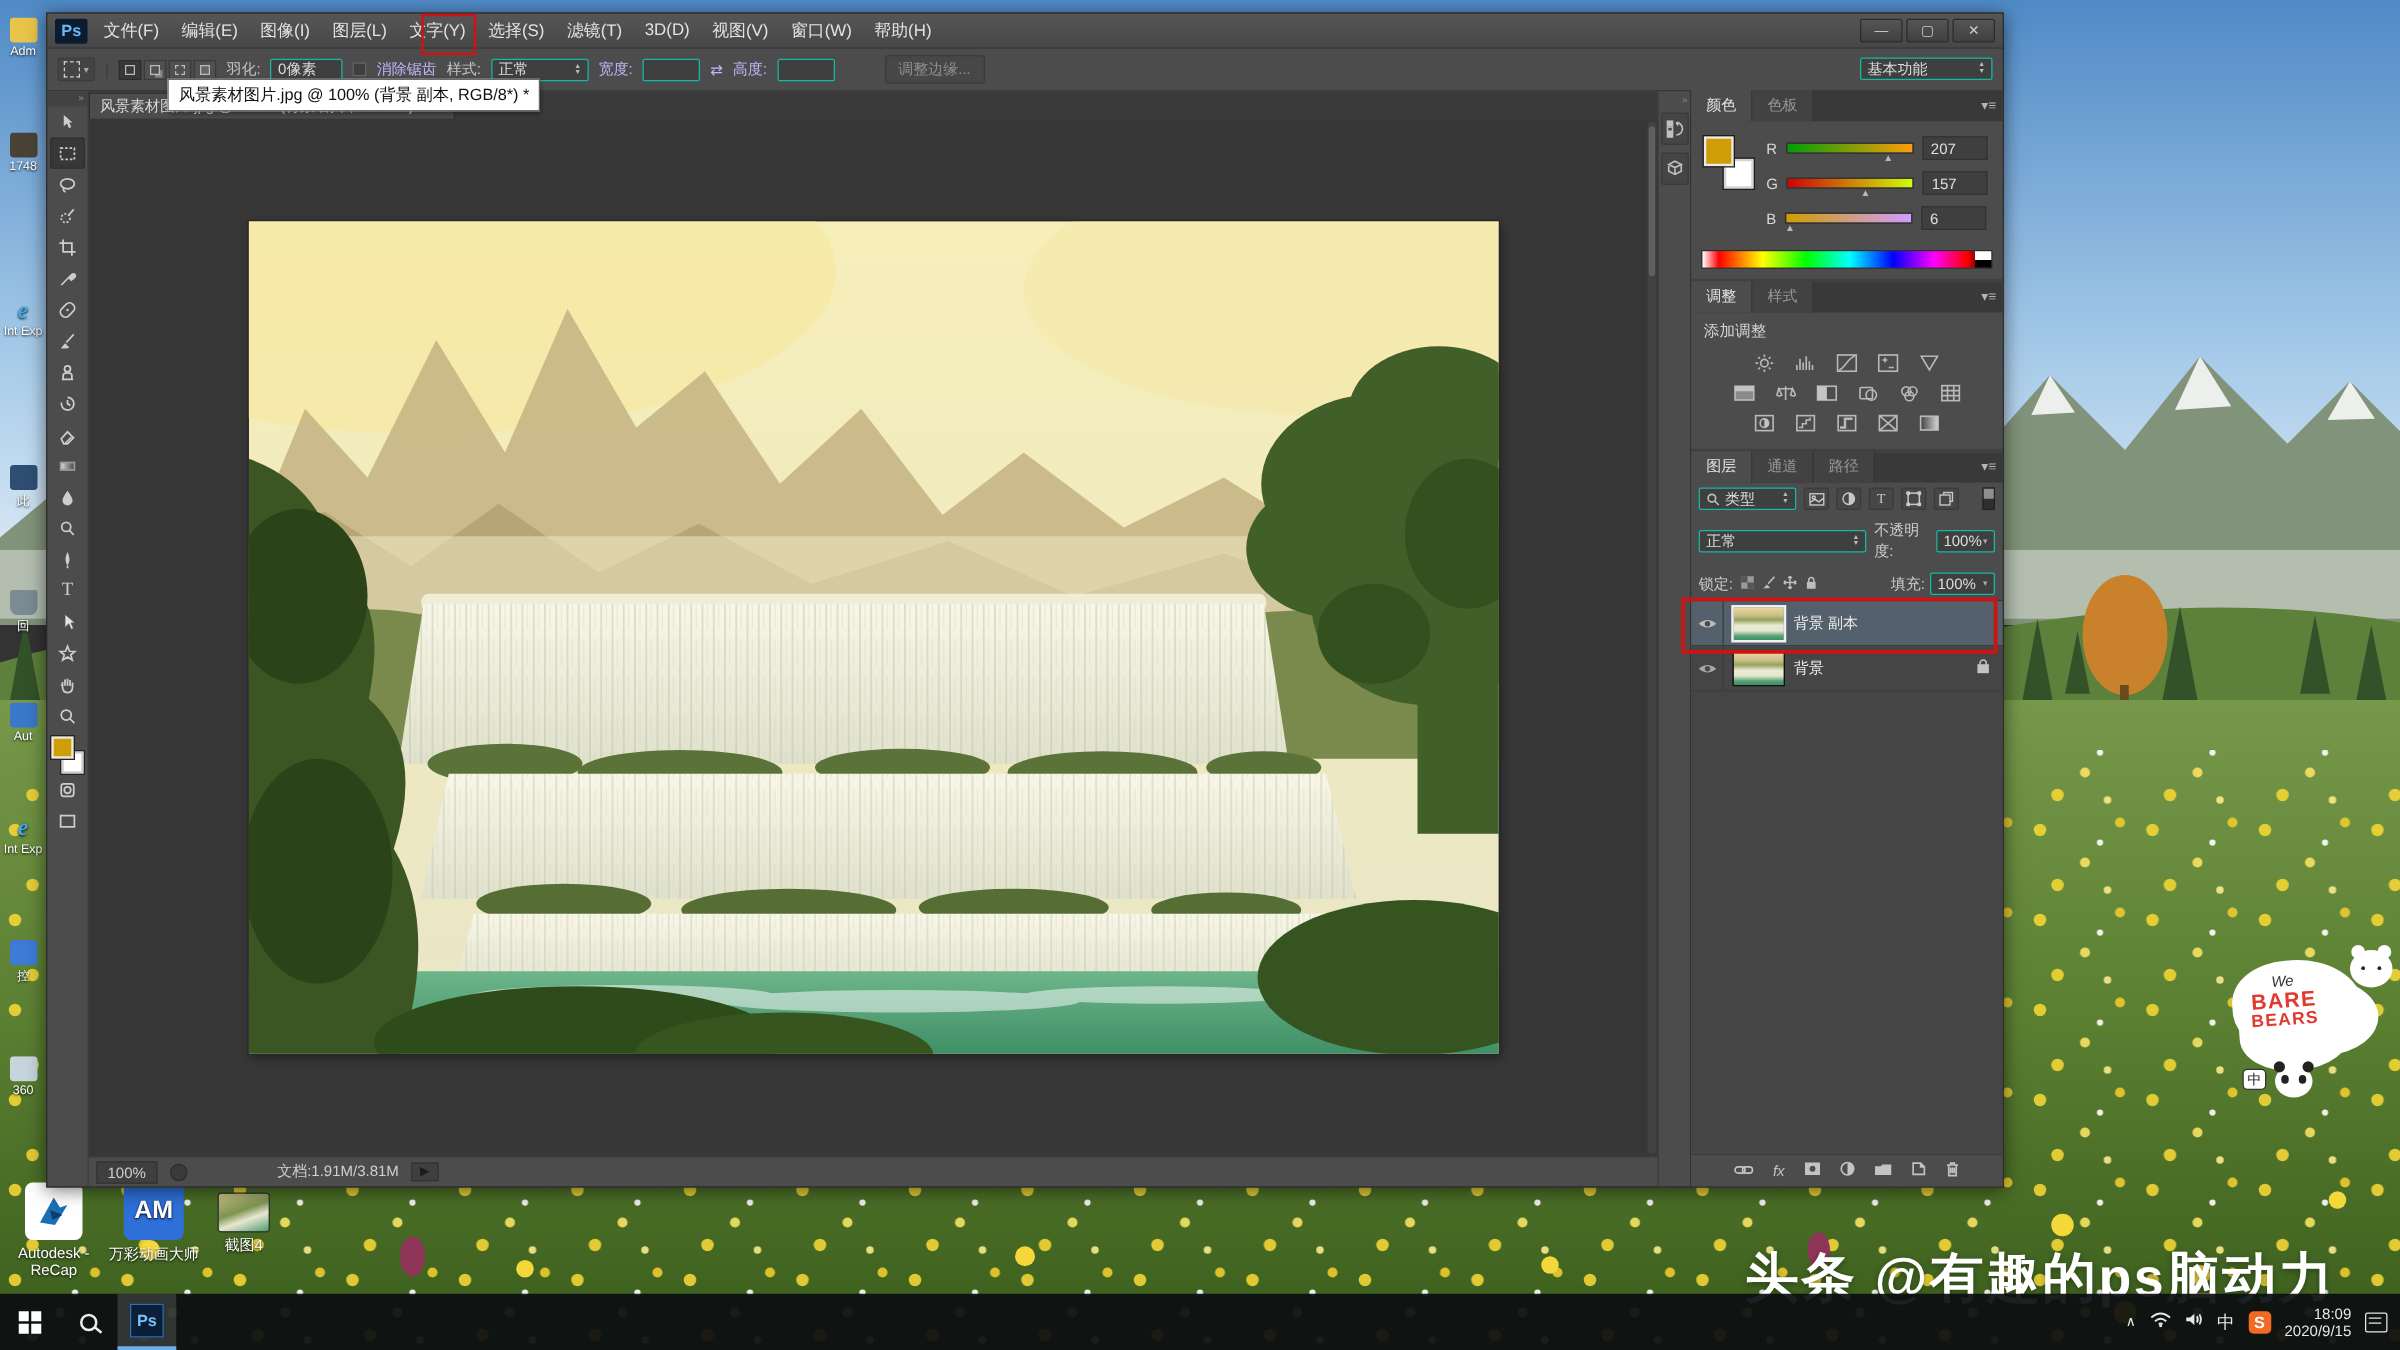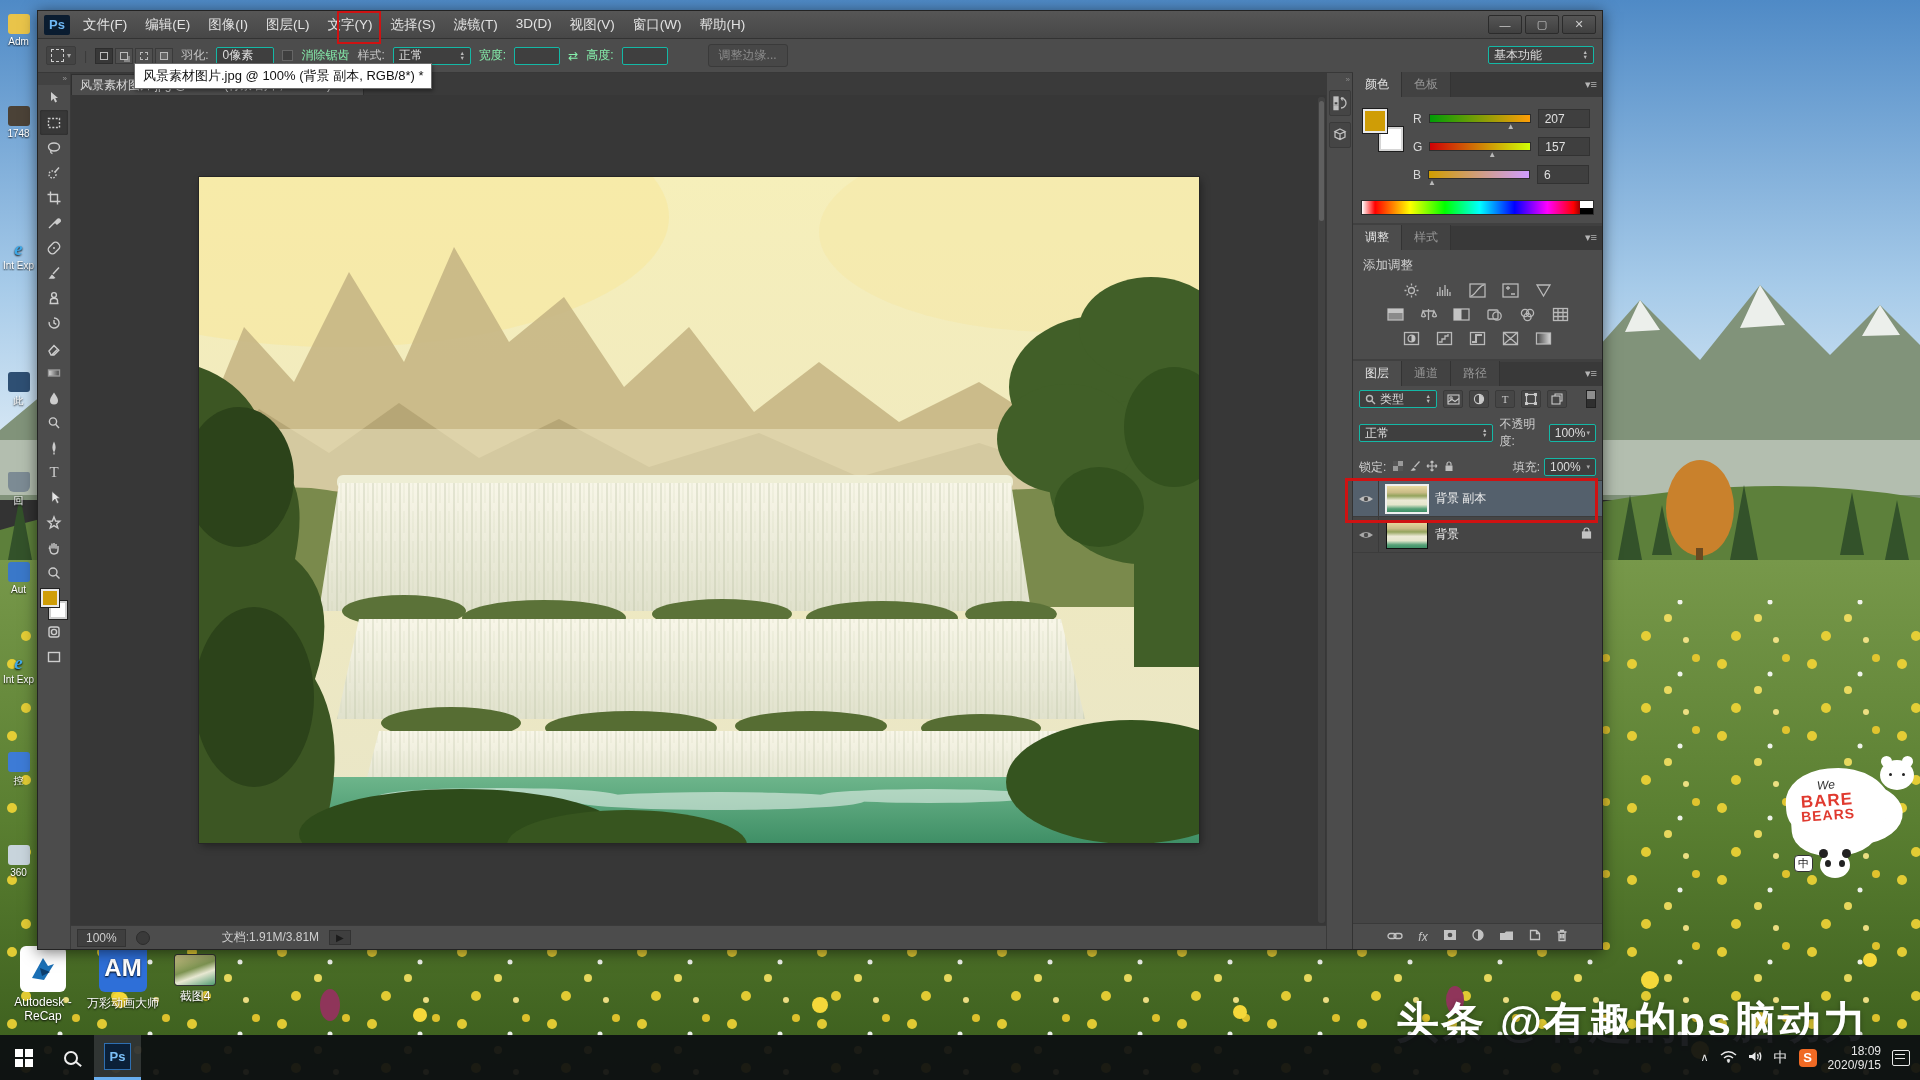--- a/index.html
+++ b/index.html
@@ -40,21 +40,21 @@
   .tool-chip { display:flex; align-items:center; gap:3px; padding:2px 4px; border:1px solid #3c3c3c;
     background:#444; border-radius:2px; }
   .dashed-sq { width:13px; height:13px; border:1px dashed #cfcfcf; }
   .mode-btn { width:18px; height:16px; border:1px solid #3a3a3a; background:#505050;
     display:flex; align-items:center; justify-content:center; }
   .mode-btn.pressed { background:#383838; border-color:#2d2d2d; }
   .mode-glyph { width:8px; height:8px; border:1px solid #bbb; }
   .field { background:#3f3f3f; border:1px solid #14b8a6; border-radius:2px; height:18px;
     display:inline-flex; align-items:center; padding:0 5px; color:#ddd; }
   .spin { display:inline-flex; flex-direction:column; font-size:5.5px; line-height:5px; color:#bbb; margin-left:4px;}
-  .grayed { color:#86efac; }
+  .grayed { color:#c4b5fd; }
   .chk { width:11px; height:11px; background:#3f3f3f; border:1px solid #666; display:inline-block; }
   .refine-btn { border:1px solid #3a3a3a; background:#474747; border-radius:3px; padding:2px 10px; color:#8d8d8d;}
   .workspace { position:absolute; right:8px; top:7px; }
 
   .main { display:flex; height:calc(940px - 64px); }
 
   
   .toolbar { width:33px; background:#4c4c4c; border-right:1px solid #3a3a3a; display:flex;
     flex-direction:column; align-items:center; }
   .tb-head { height:12px; width:100%; background:#424242; color:#999; font-size:8px; text-align:right;
@@ -274,21 +274,21 @@
 
 <div class="bdesk-item" style="left:0;top:946px">
   <div class="bdesk-ico" style="width:46px;height:46px;background:#fff">
     <svg width="30" height="30" viewBox="0 0 30 30">
         <path d="M4 24 L15 4 L20 12 L26 10 L16 26 Z" fill="#1a6fb5"></path>
         <path d="M12 14 L22 18 L14 22 Z" fill="#0c3e6e"></path>
       </svg>
   </div><span>Autodesk - ReCap</span>
 </div>
 <div class="bdesk-item" style="left:80px;top:944px">
-  <div class="bdesk-ico" style="width:48px;height:48px;background:#2e6fd8;color:#fff;font-weight:bold;font-size:24px">AM</div>
+  <div class="bdesk-ico" style="width:48px;height:48px;background:#2e6fd8;color:#fff;font-weight:bold;font-size:20px">AM</div>
   <span>万彩动画大师</span>
 </div>
 <div class="bdesk-item" style="left:152px;top:955px">
   <div class="bdesk-ico" style="width:40px;height:30px;border-radius:2px;background:linear-gradient(160deg,#cfc488,#7e9452 45%,#e8e8d2 65%,#4f9a70);outline:1px solid #333"></div>
   <span>截图4</span>
 </div>
 
 <div class="ps-window">
 
   <div class="titlebar">

